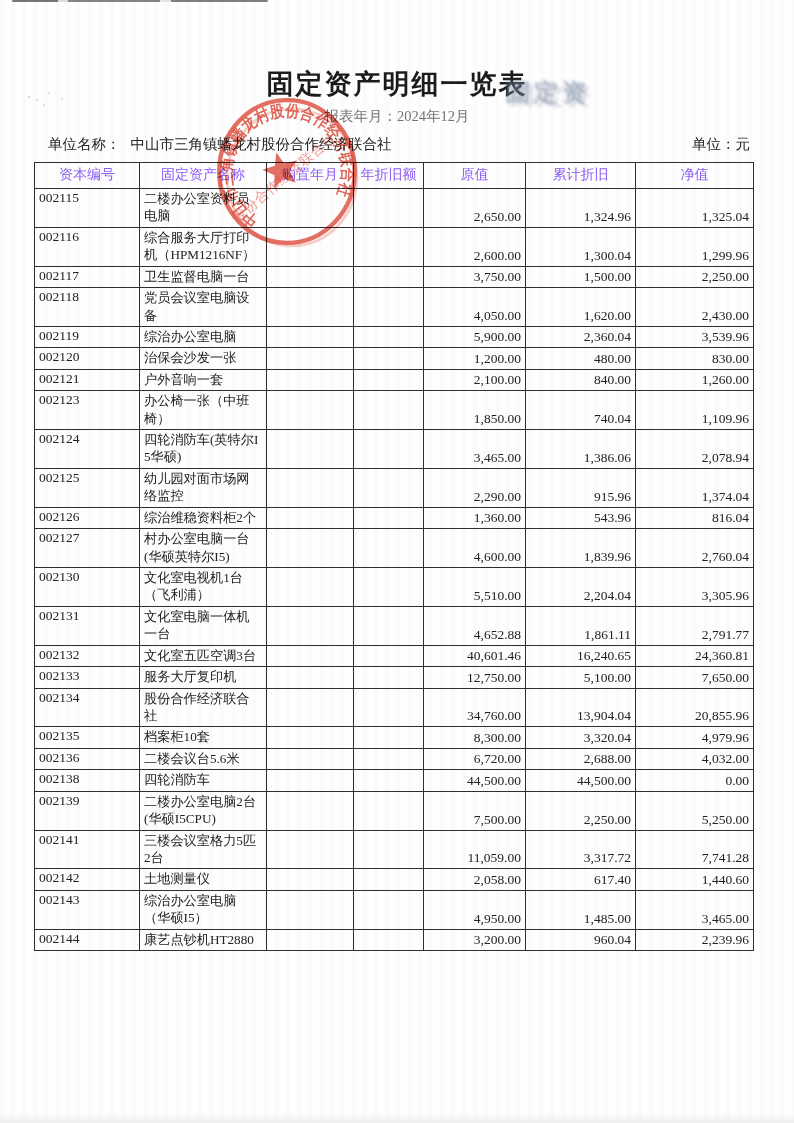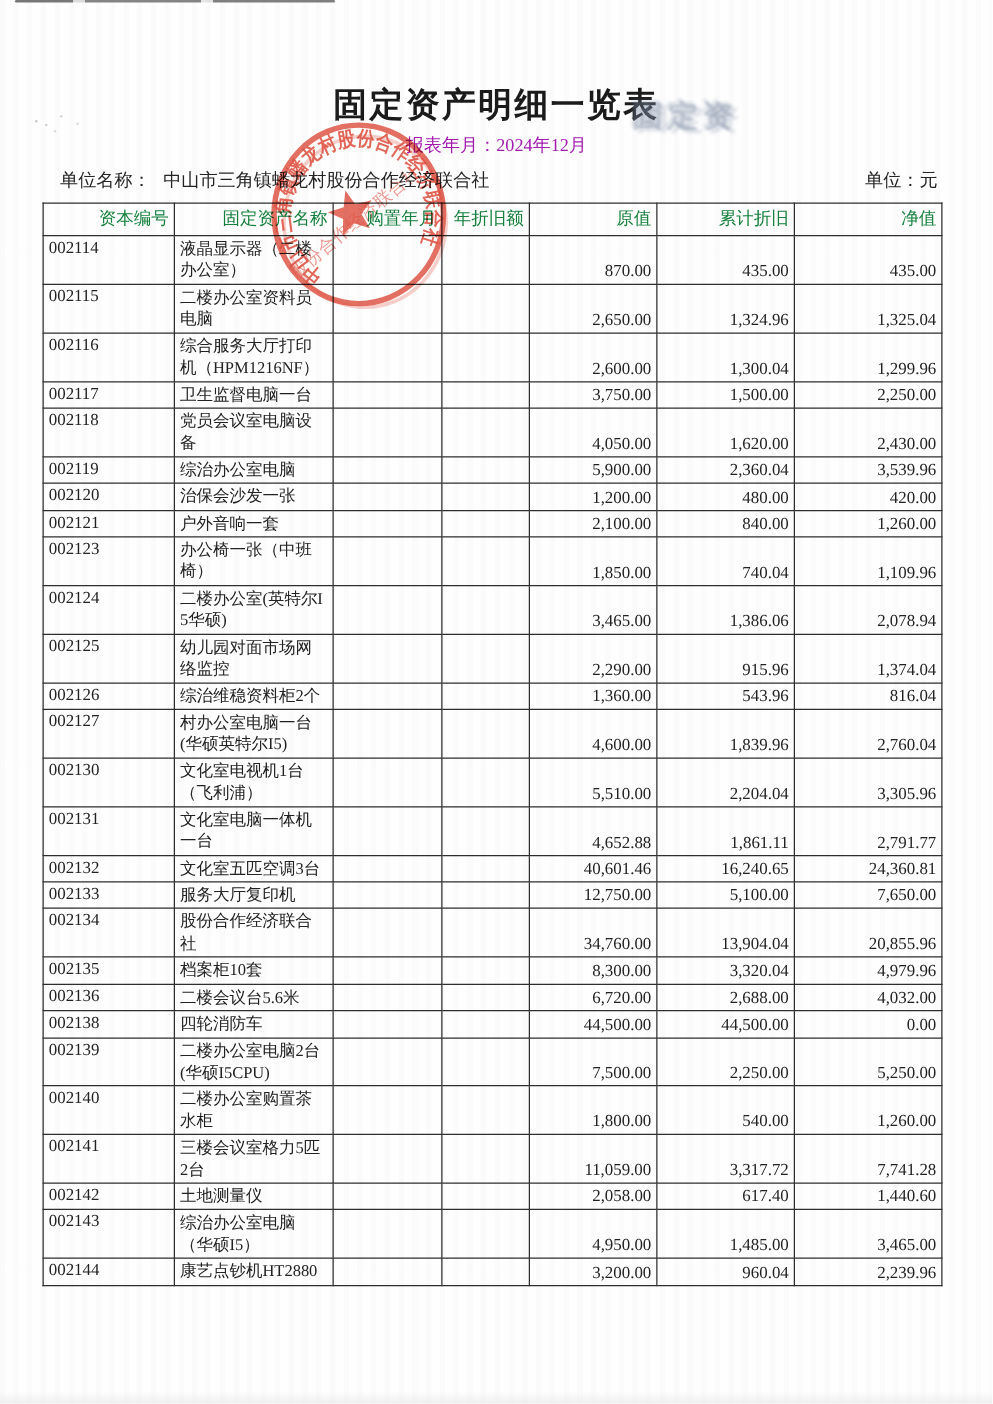--- a/index.html
+++ b/index.html
@@ -18,29 +18,29 @@
   .ghost-title{position:absolute;left:506px;top:76px;
         font-family:"Liberation Sans","DejaVu Sans",sans-serif;
         font-size:25px;font-weight:700;letter-spacing:3px;color:rgba(125,140,165,.45);
         filter:blur(1.1px);transform:skewX(-2deg) scaleY(.95);
         text-shadow:4px 3px 2px rgba(125,140,165,.30),-2px -2px 1px rgba(125,140,165,.22);}
   .smudge-left{position:absolute;left:28px;top:96px;width:2px;height:2px;border-radius:50%;
         background:rgba(110,120,135,.4);filter:blur(.6px);
         box-shadow:8px 3px 0 rgba(110,120,135,.35),20px -4px 0 rgba(110,120,135,.3),
                    33px 2px 0 rgba(110,120,135,.28),15px 8px 0 rgba(110,120,135,.25);}
   .report-month{position:absolute;top:107px;left:0;width:100%;text-align:center;
-        font-size:14.5px;color:#a21caf;}
+        font-size:14.5px;color:#737373;}
   .unit-row{position:absolute;top:135px;left:48px;right:44px;display:flex;
         justify-content:space-between;font-size:14.5px;color:#242424;align-items:center;}
   .unit-name-value{margin-left:10px;}
   table.assets{position:absolute;top:162px;left:34px;width:719px;
         border-collapse:collapse;table-layout:fixed;}
   table.assets th,table.assets td{border:1px solid #2e2e2e;padding:1px 4px 2px;
         font-weight:normal;overflow:hidden;}
-  table.assets th{height:22px;font-size:14px;text-align:right;vertical-align:middle;color:#15803d;}
+  table.assets th{height:22px;font-size:14px;text-align:center;vertical-align:middle;color:#8b5cf6;}
   table.assets tr{height:21px;}
   td.c0{font-size:13.5px;text-align:left;vertical-align:top;}
   td.c1{font-size:13.2px;text-align:left;vertical-align:top;line-height:1.32;
         word-break:break-all;}
   td.c2,td.c3{font-size:13.5px;}
   td.c4,td.c5,td.c6{font-size:13.5px;text-align:right;vertical-align:bottom;
         font-variant-numeric:tabular-nums;}
   .stamp{position:absolute;left:214px;top:95px;width:146px;height:153px;
         mix-blend-mode:multiply;filter:blur(.3px) saturate(1.05);opacity:.88;}
 </style>
@@ -78,29 +78,20 @@
           <th>固定资产名称</th>
           <th>购置年月</th>
           <th>年折旧额</th>
           <th>原值</th>
           <th>累计折旧</th>
           <th>净值</th>
         </tr>
       </thead>
     <tbody id="table-body">
         <tr>
-          <td class="c0">002114</td>
-          <td class="c1">液晶显示器（二楼办公室）</td>
-          <td class="c2"></td>
-          <td class="c3"></td>
-          <td class="c4">870.00</td>
-          <td class="c5">435.00</td>
-          <td class="c6">435.00</td>
-        </tr>
-        <tr>
           <td class="c0">002115</td>
           <td class="c1">二楼办公室资料员电脑</td>
           <td class="c2"></td>
           <td class="c3"></td>
           <td class="c4">2,650.00</td>
           <td class="c5">1,324.96</td>
           <td class="c6">1,325.04</td>
         </tr>
         <tr>
           <td class="c0">002116</td>
@@ -138,21 +129,21 @@
           <td class="c5">2,360.04</td>
           <td class="c6">3,539.96</td>
         </tr>
         <tr>
           <td class="c0">002120</td>
           <td class="c1">治保会沙发一张</td>
           <td class="c2"></td>
           <td class="c3"></td>
           <td class="c4">1,200.00</td>
           <td class="c5">480.00</td>
-          <td class="c6">420.00</td>
+          <td class="c6">830.00</td>
         </tr>
         <tr>
           <td class="c0">002121</td>
           <td class="c1">户外音响一套</td>
           <td class="c2"></td>
           <td class="c3"></td>
           <td class="c4">2,100.00</td>
           <td class="c5">840.00</td>
           <td class="c6">1,260.00</td>
         </tr>
@@ -160,21 +151,21 @@
           <td class="c0">002123</td>
           <td class="c1">办公椅一张（中班椅）</td>
           <td class="c2"></td>
           <td class="c3"></td>
           <td class="c4">1,850.00</td>
           <td class="c5">740.04</td>
           <td class="c6">1,109.96</td>
         </tr>
         <tr>
           <td class="c0">002124</td>
-          <td class="c1">二楼办公室(英特尔I5华硕)</td>
+          <td class="c1">四轮消防车(英特尔I5华硕)</td>
           <td class="c2"></td>
           <td class="c3"></td>
           <td class="c4">3,465.00</td>
           <td class="c5">1,386.06</td>
           <td class="c6">2,078.94</td>
         </tr>
         <tr>
           <td class="c0">002125</td>
           <td class="c1">幼儿园对面市场网络监控</td>
           <td class="c2"></td>
@@ -274,29 +265,20 @@
           <td class="c6">0.00</td>
         </tr>
         <tr>
           <td class="c0">002139</td>
           <td class="c1">二楼办公室电脑2台(华硕I5CPU)</td>
           <td class="c2"></td>
           <td class="c3"></td>
           <td class="c4">7,500.00</td>
           <td class="c5">2,250.00</td>
           <td class="c6">5,250.00</td>
-        </tr>
-        <tr>
-          <td class="c0">002140</td>
-          <td class="c1">二楼办公室购置茶水柜</td>
-          <td class="c2"></td>
-          <td class="c3"></td>
-          <td class="c4">1,800.00</td>
-          <td class="c5">540.00</td>
-          <td class="c6">1,260.00</td>
         </tr>
         <tr>
           <td class="c0">002141</td>
           <td class="c1">三楼会议室格力5匹2台</td>
           <td class="c2"></td>
           <td class="c3"></td>
           <td class="c4">11,059.00</td>
           <td class="c5">3,317.72</td>
           <td class="c6">7,741.28</td>
         </tr>

